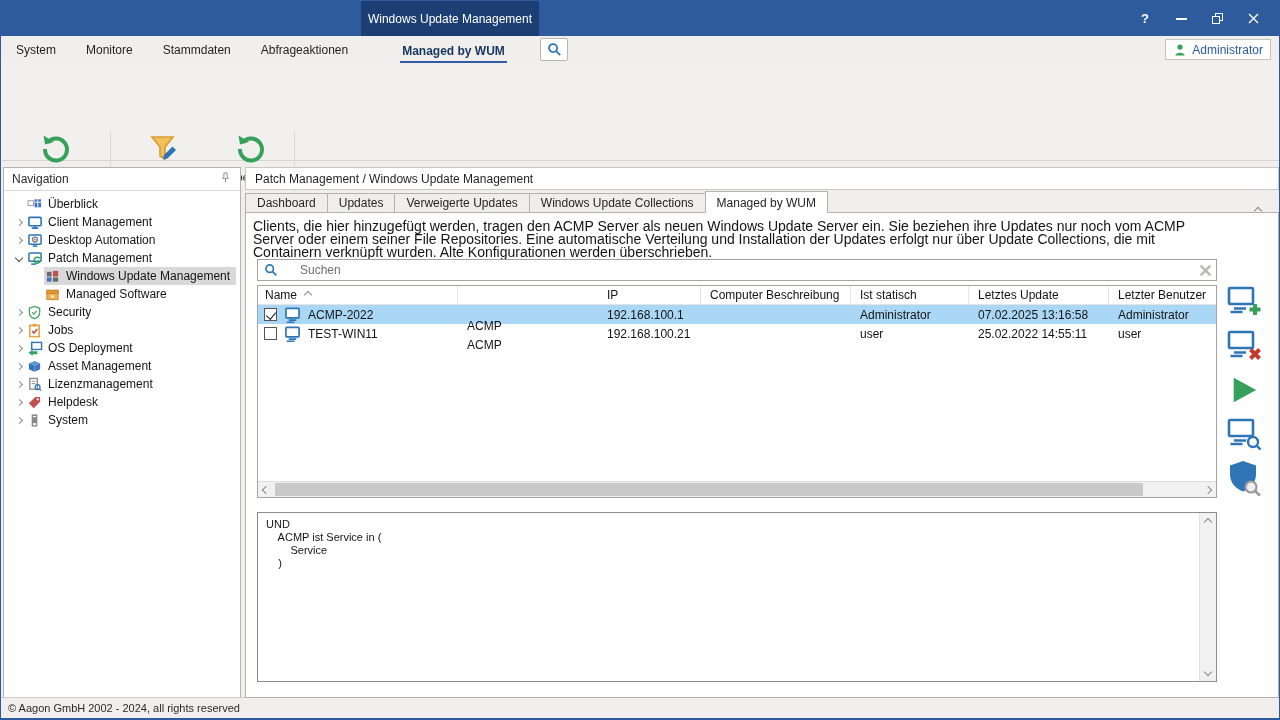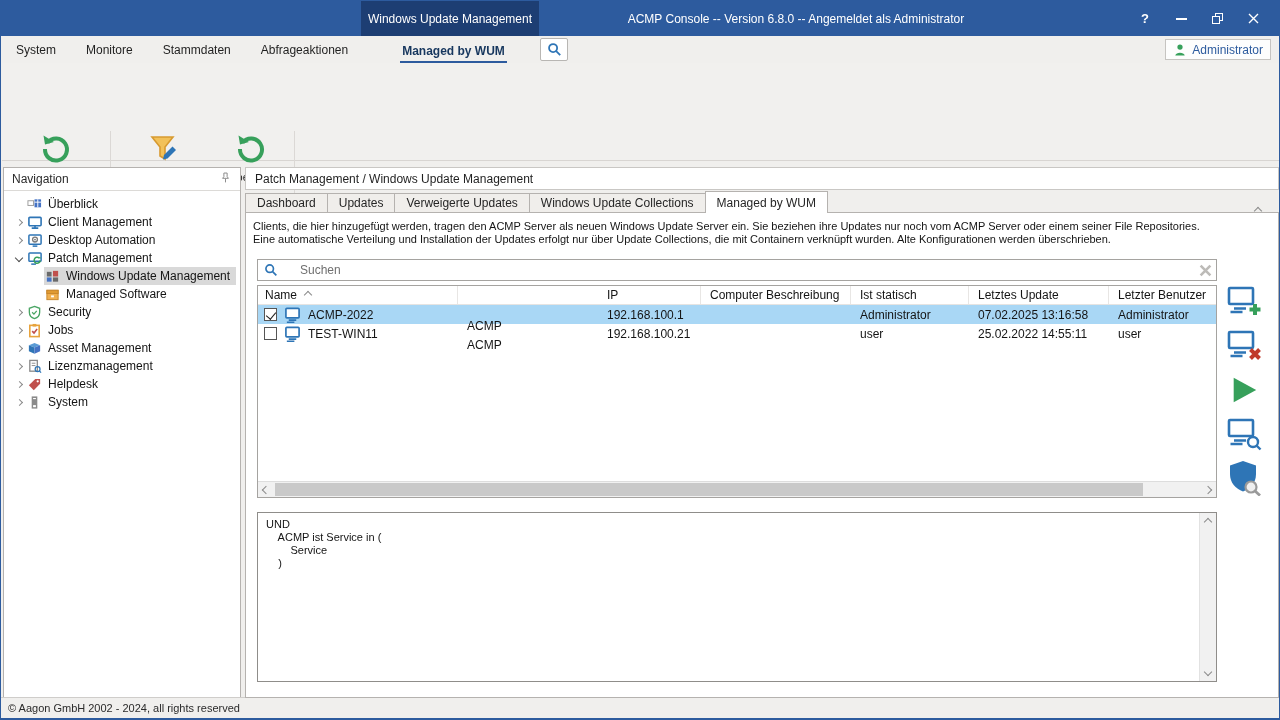--- a/index.html
+++ b/index.html
@@ -58,21 +58,21 @@
   .nav-item.selected .nsel { background:#d9d9d9; }
 
   
   .breadcrumb-bar { position:absolute; left:244px; top:166px; width:1034px; height:23px; background:#fff; border:1px solid #c9c7c4; display:flex; align-items:center; padding:0 9px; font-size:12px; color:#1f1f1f; }
   .tabstrip { position:absolute; left:244px; top:190px; height:22px; display:flex; align-items:flex-end; z-index:5; }
   .tab { height:20px; background:#f0eeeb; border:1px solid #b5b2af; display:flex; align-items:center; padding:0 11px; font-size:12px; color:#262626; white-space:nowrap; }
   .tab + .tab { margin-left:-1px; }
   .tab.active { height:22px; background:#fff; border-bottom:none; z-index:6; }
   .maincard { position:absolute; left:244px; top:211px; width:1034px; height:486px; background:#fff; border:1px solid #b5b2af; z-index:1; }
 
-  .description { position:absolute; left:252px; top:219px; width:962px; font-size:11px; line-height:13px; color:#141414; z-index:2; }
+  .description { position:absolute; left:252px; top:219px; width:962px; font-size:14px; line-height:13px; color:#141414; z-index:2; }
 
   .searchbox { position:absolute; left:256px; top:258px; width:960px; height:22px; border:1px solid #a5a3a0; background:#fff; display:flex; align-items:center; z-index:2; }
   .searchbox input { border:none; outline:none; flex:1; font-family:"Liberation Sans",sans-serif; font-size:12px; color:#333; margin-left:22px; }
   .searchbox input::placeholder { color:#6f6f6f; opacity:1; }
   .search-mag { margin-left:6px; display:flex; }
   .search-clear { width:22px; display:flex; align-items:center; justify-content:center; }
 
   .tablewrap { position:absolute; left:256px; top:284px; width:960px; height:213px; border:1px solid #a5a3a0; background:#fff; z-index:2; }
   .thead { display:flex; height:19px; border-bottom:1px solid #e6e4e2; font-size:12px; color:#141414; }
   .th { display:flex; align-items:center; padding-left:9px; border-right:1px solid #e8e6e4; overflow:hidden; white-space:nowrap; }
@@ -115,21 +115,20 @@
 </style>
 </head>
 <body>
 
 <div id="app">
 
   <div class="titlebar">
     <div class="title-context-tab">
       <span>Windows Update Management</span>
     </div>
-    <div class="app-title">ACMP Console -- Version 6.8.0 -- Angemeldet als Administrator</div>
     <div class="win-controls">
       <div class="win-btn">
           <b>?</b>
         </div>
       <div class="win-btn">
           <span class="min-bar"></span>
         </div>
       <div class="win-btn">
         <span class="restore-glyph">
             <span class="r1"></span>
@@ -330,20 +329,34 @@
           <svg width="15" height="15" viewBox="0 0 16 16">
                 <rect x="3" y="2.5" width="10" height="12" fill="#fff" stroke="#e8a33c" stroke-width="1.7"></rect>
                 <rect x="6" y="1" width="4" height="2.8" fill="#e8a33c"></rect>
                 <path d="M5.5 8.6l2 2 3.3-4.2" stroke="#c0504d" stroke-width="1.7" fill="none"></path>
               </svg>
         </span>
             <span>Jobs</span>
           </span>
       </div>
 
+      <div class="nav-item">
+        <span class="tw">
+            <span class="chev right"></span>
+          </span>
+        <span class="nsel">
+            <span class="nico">
+          <svg width="16" height="15" viewBox="0 0 16 16">
+                <rect x="4.5" y="1.5" width="10.5" height="7.5" fill="#fff" stroke="#2e75b6" stroke-width="1.5"></rect>
+                <path d="M1 12.5l4.5-3.2v1.7h5v3h-5v1.7z" fill="#37a05b"></path>
+              </svg>
+        </span>
+            <span>OS Deployment</span>
+          </span>
+      </div>
 
 
       <div class="nav-item">
         <span class="tw">
             <span class="chev right"></span>
           </span>
         <span class="nsel">
             <span class="nico">
           <svg width="15" height="15" viewBox="0 0 16 16">
                 <path d="M8 2l6 2.5L8 7 2 4.5z" fill="#5b9bd5"></path>

